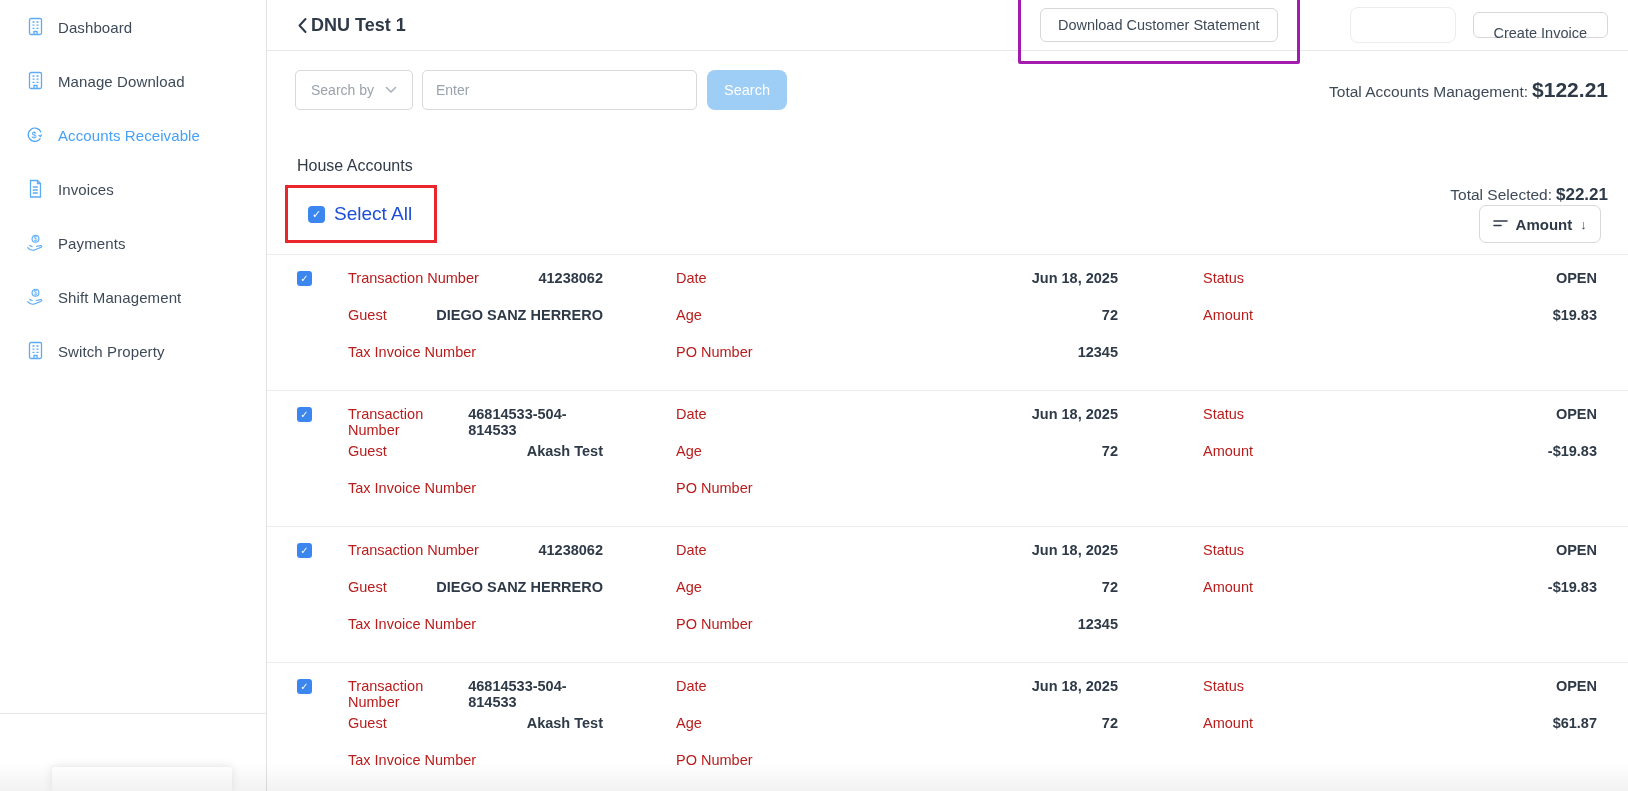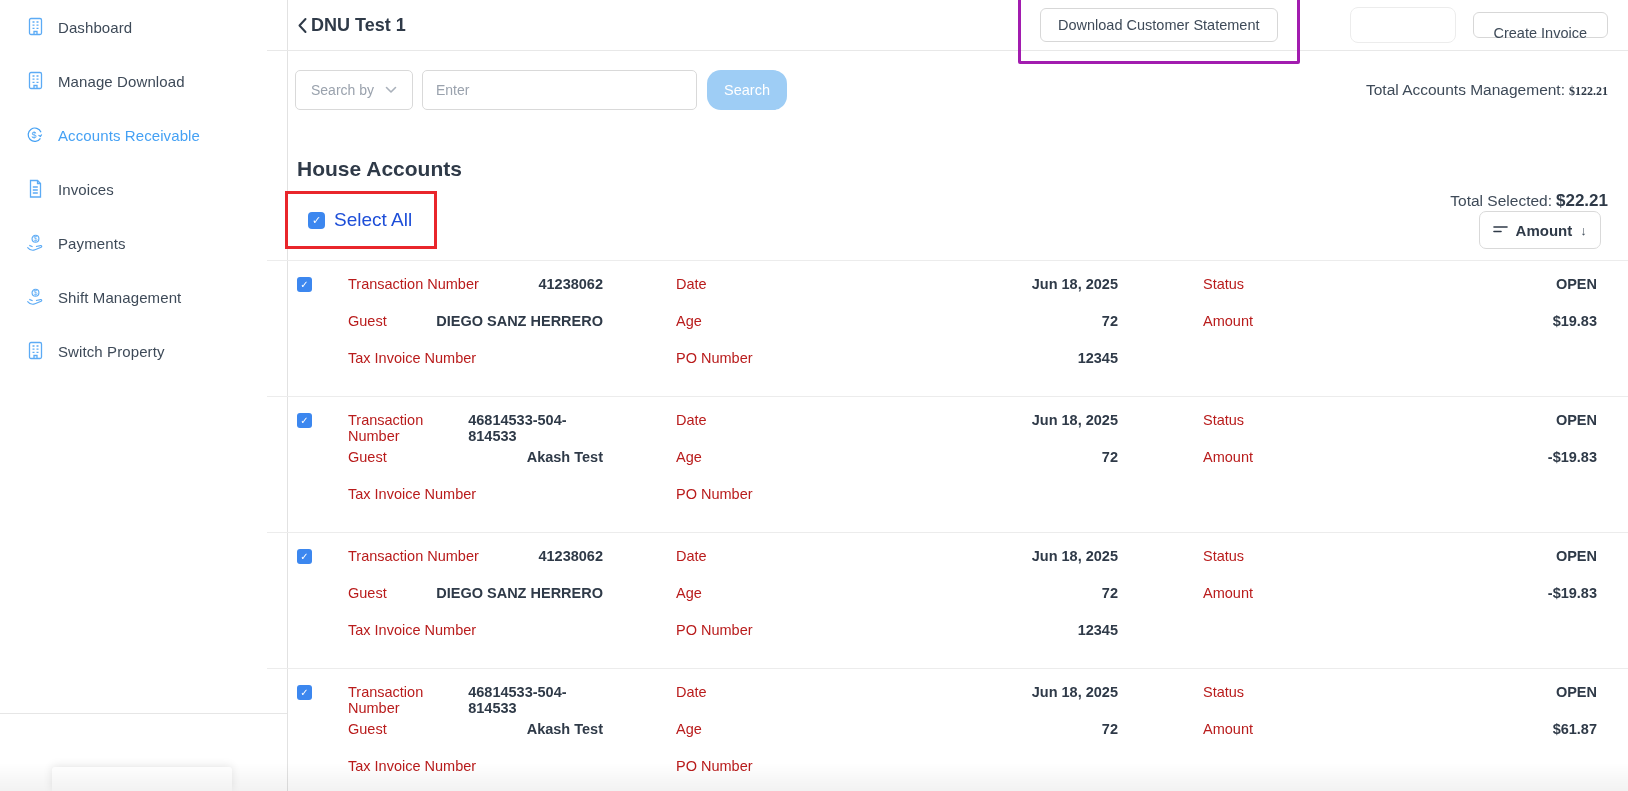--- a/index.html
+++ b/index.html
@@ -1,20 +1,20 @@
 <!DOCTYPE html>
 <html><head>
 <meta charset="utf-8">
 <style>
   * { margin:0; padding:0; box-sizing:border-box; }
   html,body { width:1628px; height:791px; overflow:hidden; background:#fff;
     font-family:"Liberation Sans", sans-serif; color:#3e4a58; }
 
   
-  .sidebar { position:fixed; left:0; top:0; width:288px; height:791px;
+  .sidebar { position:fixed; left:0; top:0; width:267px; height:791px;
     background:#fff; border-right:1px solid #e2e2e2; }
   .side-item { display:flex; align-items:center; gap:13px; padding:0 0 0 25px;
     height:54px; font-size:15px; color:#3e4a58; cursor:pointer; }
   .side-item .lbl { letter-spacing:.1px; }
   .side-item.active .lbl { color:#45a1f4; }
   .side-icn { width:20px; height:20px; flex:0 0 20px; display:flex; align-items:center; justify-content:center; }
   .sidebar-divider { position:absolute; left:0; right:0; top:713px; border-top:1px solid #e6e6e6; }
   .sidebar-footer-card { position:absolute; left:52px; bottom:0; width:180px; height:24px;
     background:#fff; box-shadow:0 -1px 10px rgba(0,0,0,.10); border-radius:3px 3px 0 0; }
 
@@ -36,25 +36,25 @@
   .btn-create { margin-left:17px; height:24px; padding:12px 20px; }
 
   .search-row { display:flex; align-items:center; padding:19px 20px 0 28px; height:59px; }
   .select-box { width:118px; height:40px; border:1px solid #d9d9d9; border-radius:5px;
     display:flex; align-items:center; justify-content:space-between; padding:0 15px;
     color:#9aa2ad; font-size:14px; background:#fff; cursor:pointer; }
   .text-input { width:275px; height:40px; border:1px solid #d9d9d9; border-radius:5px;
     margin-left:9px; padding:0 13px; font-size:14px; font-family:inherit; color:#3e4a58; }
   .text-input::placeholder { color:#9aa2ad; }
   .search-btn { width:80px; height:40px; margin-left:10px; background:#9ecdf5; color:#fff;
-    border:none; border-radius:14px; font-size:14.5px; font-family:inherit; cursor:pointer; }
+    border:none; border-radius:8px; font-size:14.5px; font-family:inherit; cursor:pointer; }
   .total-ar { margin-left:auto; font-size:15.5px; color:#3e4a58; }
-  .total-ar b { font-size:12px; color:#2f3a48; margin-left:4px;font-family:Liberation Serif, serif; }
-
-  .section-title { margin:47px 0 0 30px; font-size:21px; font-weight:bold; color:#2f3a48; }
+  .total-ar b { font-size:21px; color:#2f3a48; margin-left:4px; }
+
+  .section-title { margin:47px 0 0 30px; font-size:16px; font-weight:normal; color:#2f3a48; }
 
   .select-row { display:flex; align-items:center; margin-top:10px; padding:0 20px 0 18px; }
   .annotation-select { border:3px solid #e9262b; padding:15px 22px 15px 20px; display:flex;
     align-items:center; gap:9px; }
   .checkbox { background:#3c87ef; border-radius:4px; display:flex; align-items:center;
     justify-content:center; color:#fff; cursor:pointer; }
   .cb-lg { width:17px; height:17px; font-size:11px; }
   .cb-sm { width:15px; height:15px; font-size:10px; border-radius:3px; }
   .select-all-lbl { color:#1d4ed8; font-size:19px; cursor:pointer; }
   .select-right { margin-left:auto; display:flex; align-items:center;flex-direction:column; }

